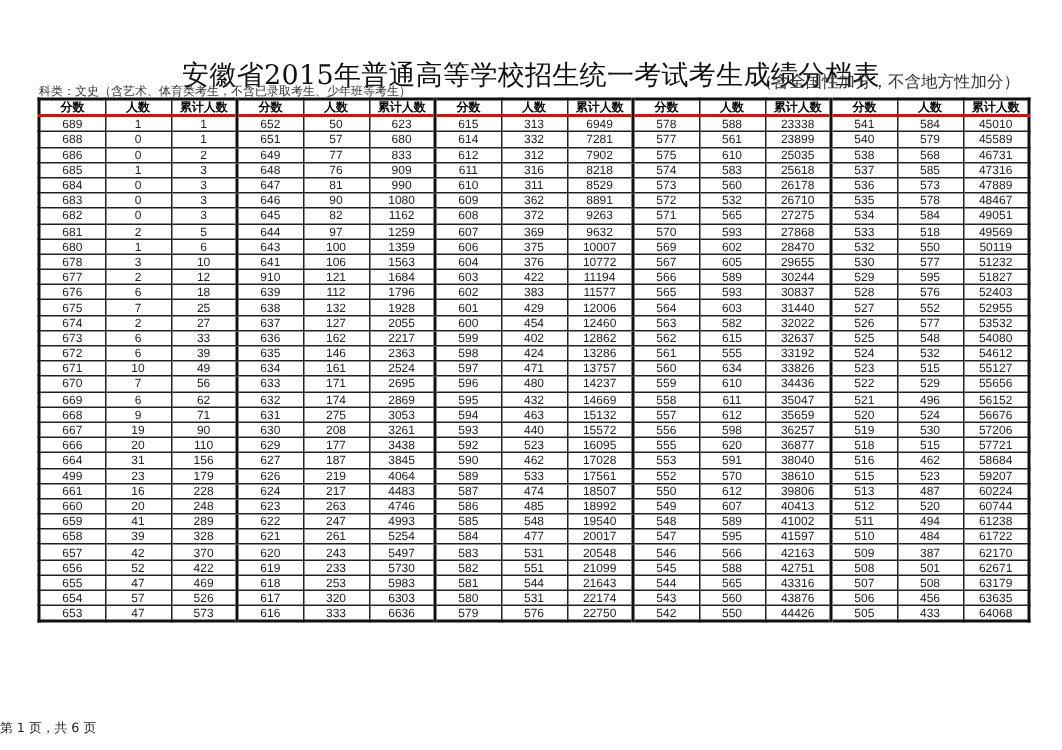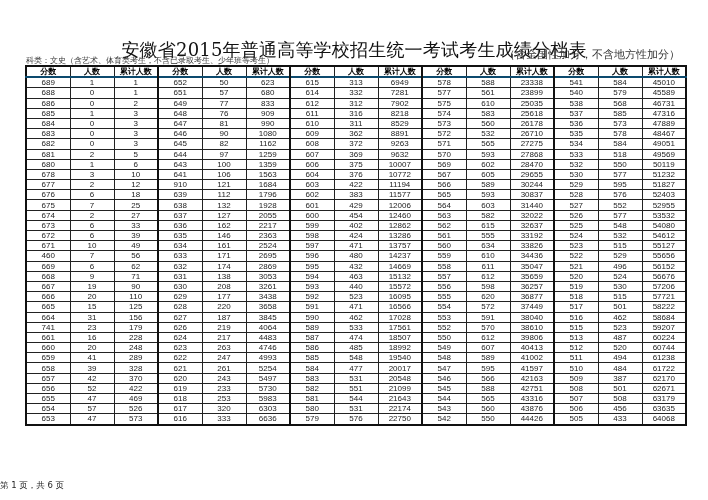--- a/index.html
+++ b/index.html
@@ -11,21 +11,21 @@
   .sub-left { position: absolute; left: 26px; top: 55px; font-size: 8px; color: #333; }
   .sub-right { position: absolute; right: 28px; top: 47px; font-size: 11px; color: #333; }
   table.grid { position: absolute; left: 25px; top: 65px; width: 662px;
                border-collapse: collapse; table-layout: fixed;
                border: 2px solid #111; }
   table.grid th, table.grid td { border: 1px solid #222; height: 9.2px; padding: 0;
                text-align: center; font-size: 8px; line-height: 9px;
                font-family: "Liberation Sans", "DejaVu Sans", sans-serif; color: #222; }
   table.grid th { font-weight: bold; font-size: 8px; color: #000; }
   table.grid th.gs, table.grid td.gs { border-left: 2px solid #111; }
-  table.grid thead tr { border-bottom: 2px solid #0c4a6e; }
+  table.grid thead tr { border-bottom: 2px solid #b91c1c; }
   .footer { position: absolute; left: 0; right: 0; top: 480px; 
             font-size: 8.5px; color: #222; }
 </style>
 </head>
 <body>
 
 <div class="title">安徽省2015年普通高等学校招生统一考试考生成绩分档表</div>
 <div class="sub-left">科类：文史（含艺术、体育类考生，不含已录取考生、少年班等考生）</div>
 <div class="sub-right">（含全国性加分，不含地方性加分）</div>
 
@@ -333,21 +333,21 @@
         <td>471</td>
         <td>13757</td>
         <td class="gs">560</td>
         <td>634</td>
         <td>33826</td>
         <td class="gs">523</td>
         <td>515</td>
         <td>55127</td>
       </tr>
       <tr>
-        <td>460</td>
+        <td>670</td>
         <td>7</td>
         <td>56</td>
         <td class="gs">633</td>
         <td>171</td>
         <td>2695</td>
         <td class="gs">596</td>
         <td>480</td>
         <td>14237</td>
         <td class="gs">559</td>
         <td>610</td>
@@ -371,21 +371,21 @@
         <td>35047</td>
         <td class="gs">521</td>
         <td>496</td>
         <td>56152</td>
       </tr>
       <tr>
         <td>668</td>
         <td>9</td>
         <td>71</td>
         <td class="gs">631</td>
-        <td>138</td>
+        <td>275</td>
         <td>3053</td>
         <td class="gs">594</td>
         <td>463</td>
         <td>15132</td>
         <td class="gs">557</td>
         <td>612</td>
         <td>35659</td>
         <td class="gs">520</td>
         <td>524</td>
         <td>56676</td>
@@ -418,55 +418,38 @@
         <td>523</td>
         <td>16095</td>
         <td class="gs">555</td>
         <td>620</td>
         <td>36877</td>
         <td class="gs">518</td>
         <td>515</td>
         <td>57721</td>
       </tr>
       <tr>
-        <td>665</td>
-        <td>15</td>
-        <td>125</td>
-        <td class="gs">628</td>
-        <td>220</td>
-        <td>3658</td>
-        <td class="gs">591</td>
-        <td>471</td>
-        <td>16566</td>
-        <td class="gs">554</td>
-        <td>572</td>
-        <td>37449</td>
-        <td class="gs">517</td>
-        <td>501</td>
-        <td>58222</td>
-      </tr>
-      <tr>
         <td>664</td>
         <td>31</td>
         <td>156</td>
         <td class="gs">627</td>
         <td>187</td>
         <td>3845</td>
         <td class="gs">590</td>
         <td>462</td>
         <td>17028</td>
         <td class="gs">553</td>
         <td>591</td>
         <td>38040</td>
         <td class="gs">516</td>
         <td>462</td>
         <td>58684</td>
       </tr>
       <tr>
-        <td>741</td>
+        <td>499</td>
         <td>23</td>
         <td>179</td>
         <td class="gs">626</td>
         <td>219</td>
         <td>4064</td>
         <td class="gs">589</td>
         <td>533</td>
         <td>17561</td>
         <td class="gs">552</td>
         <td>570</td>

